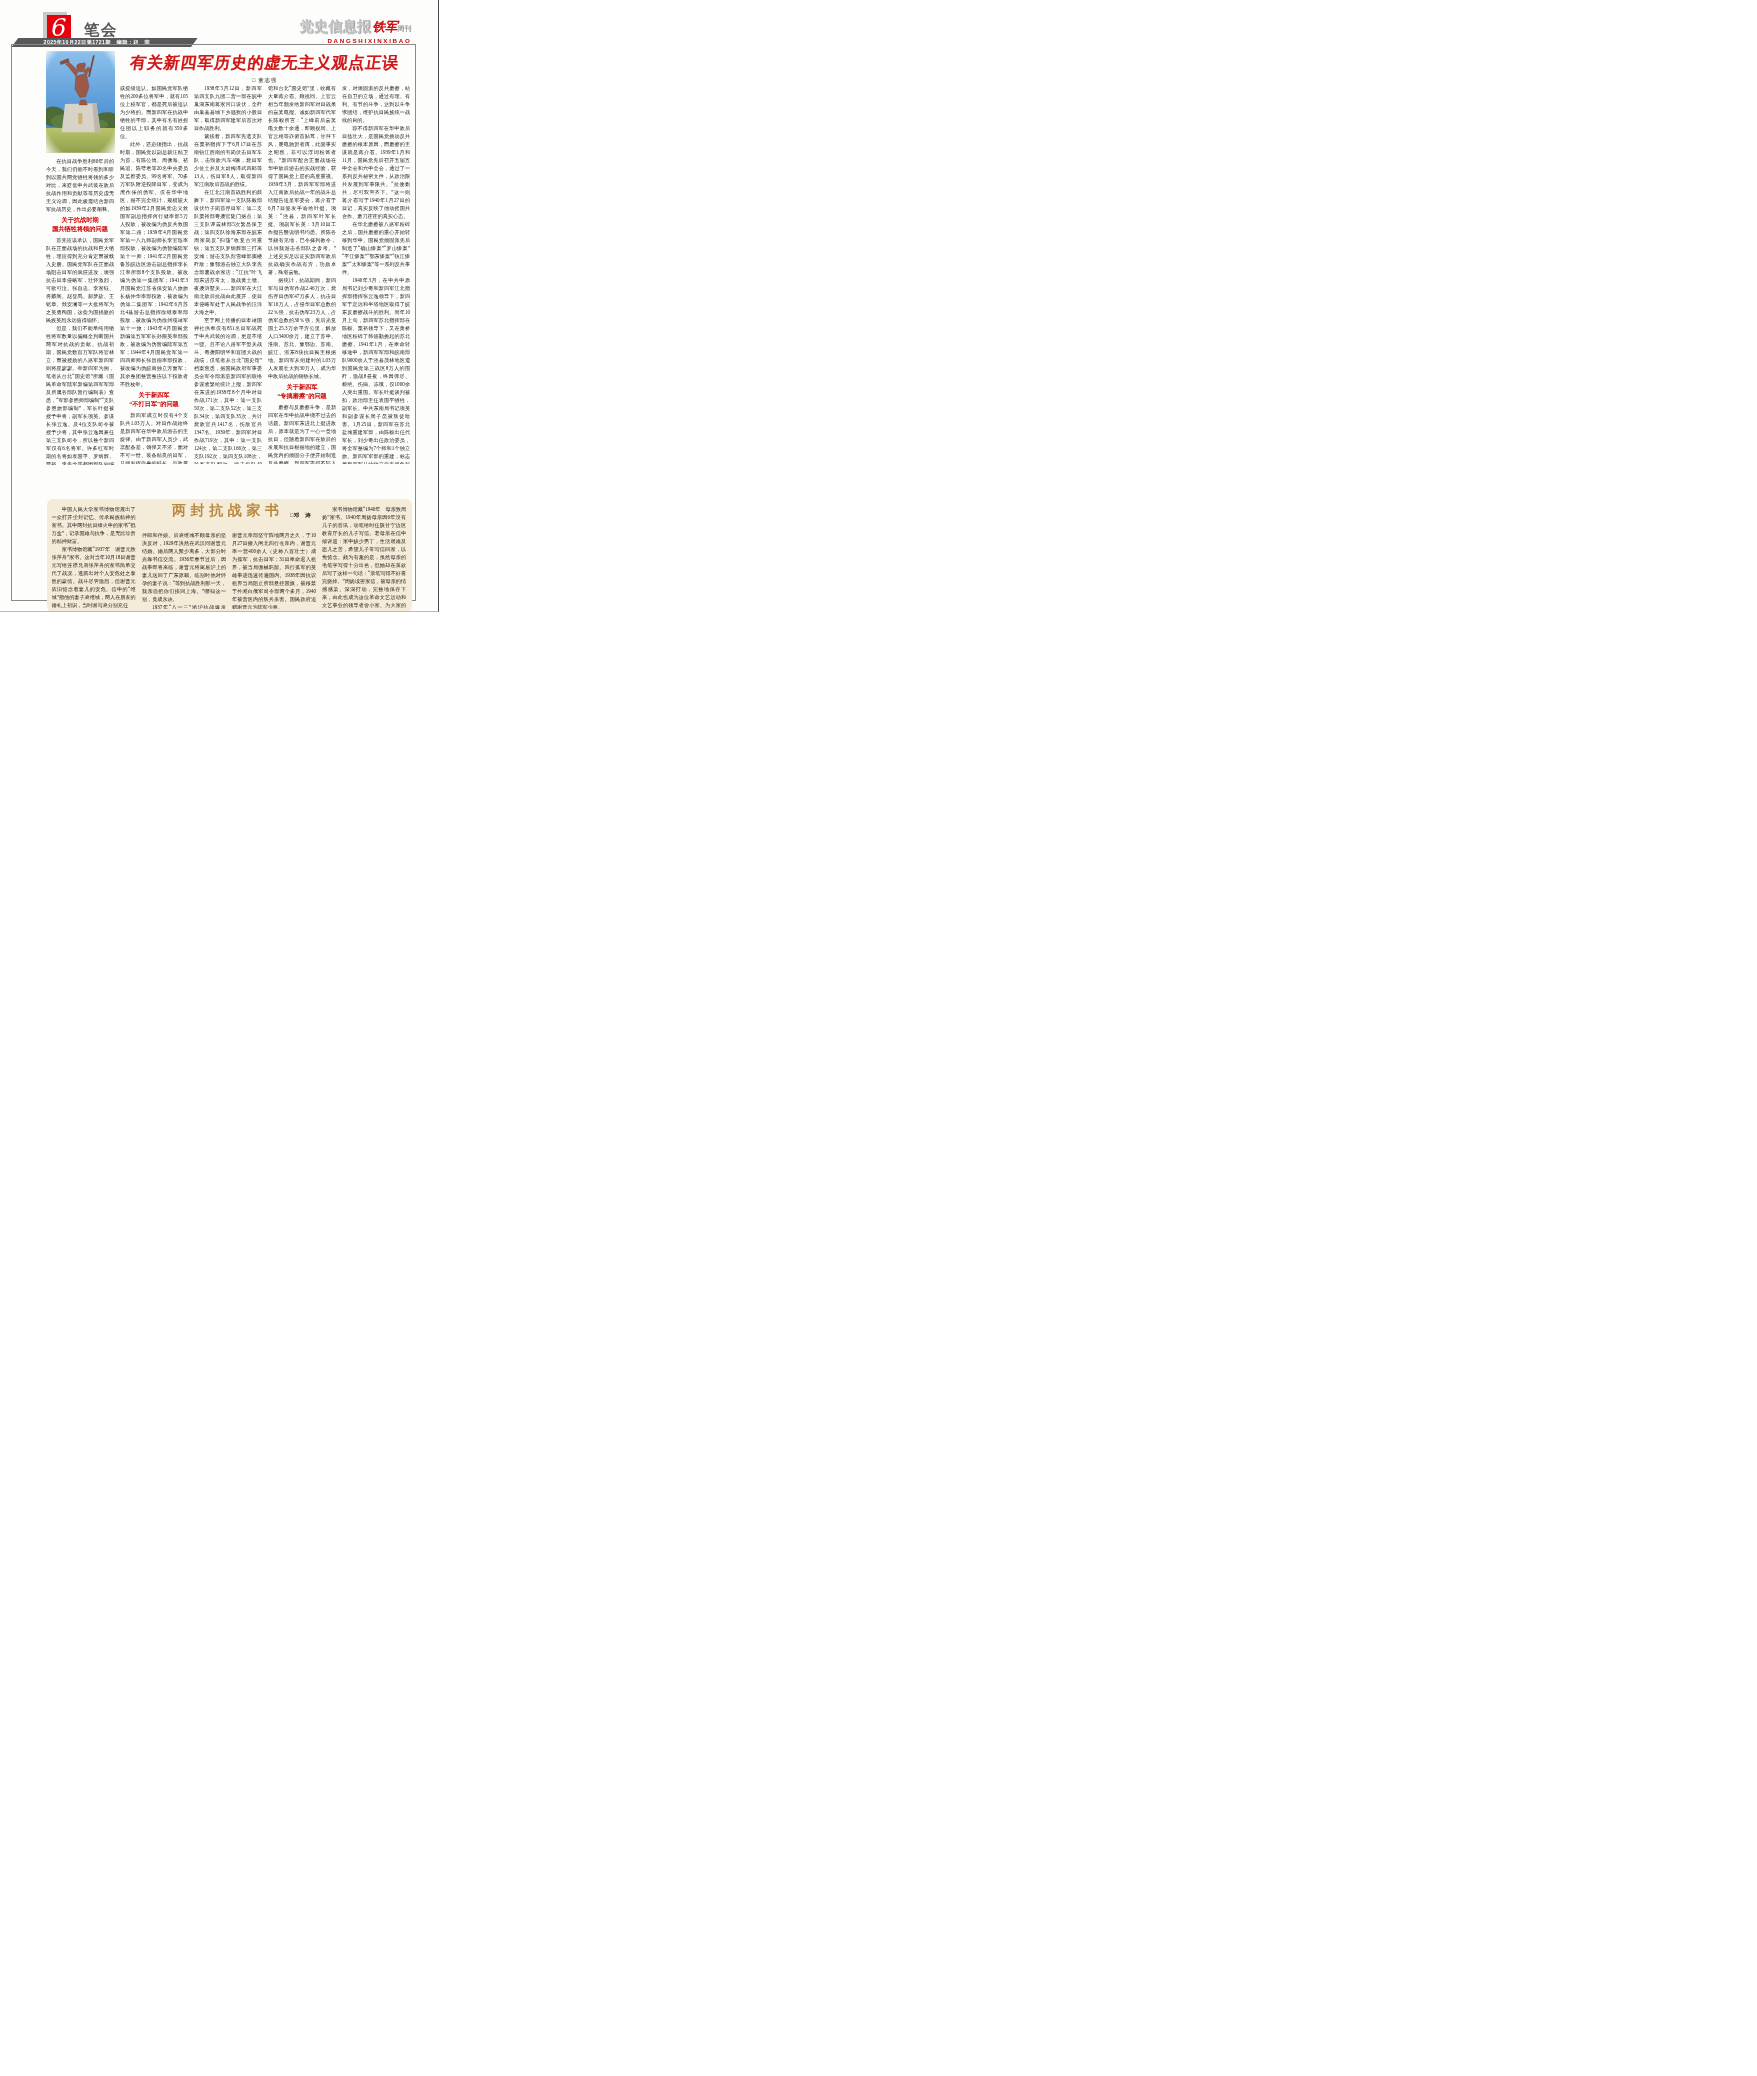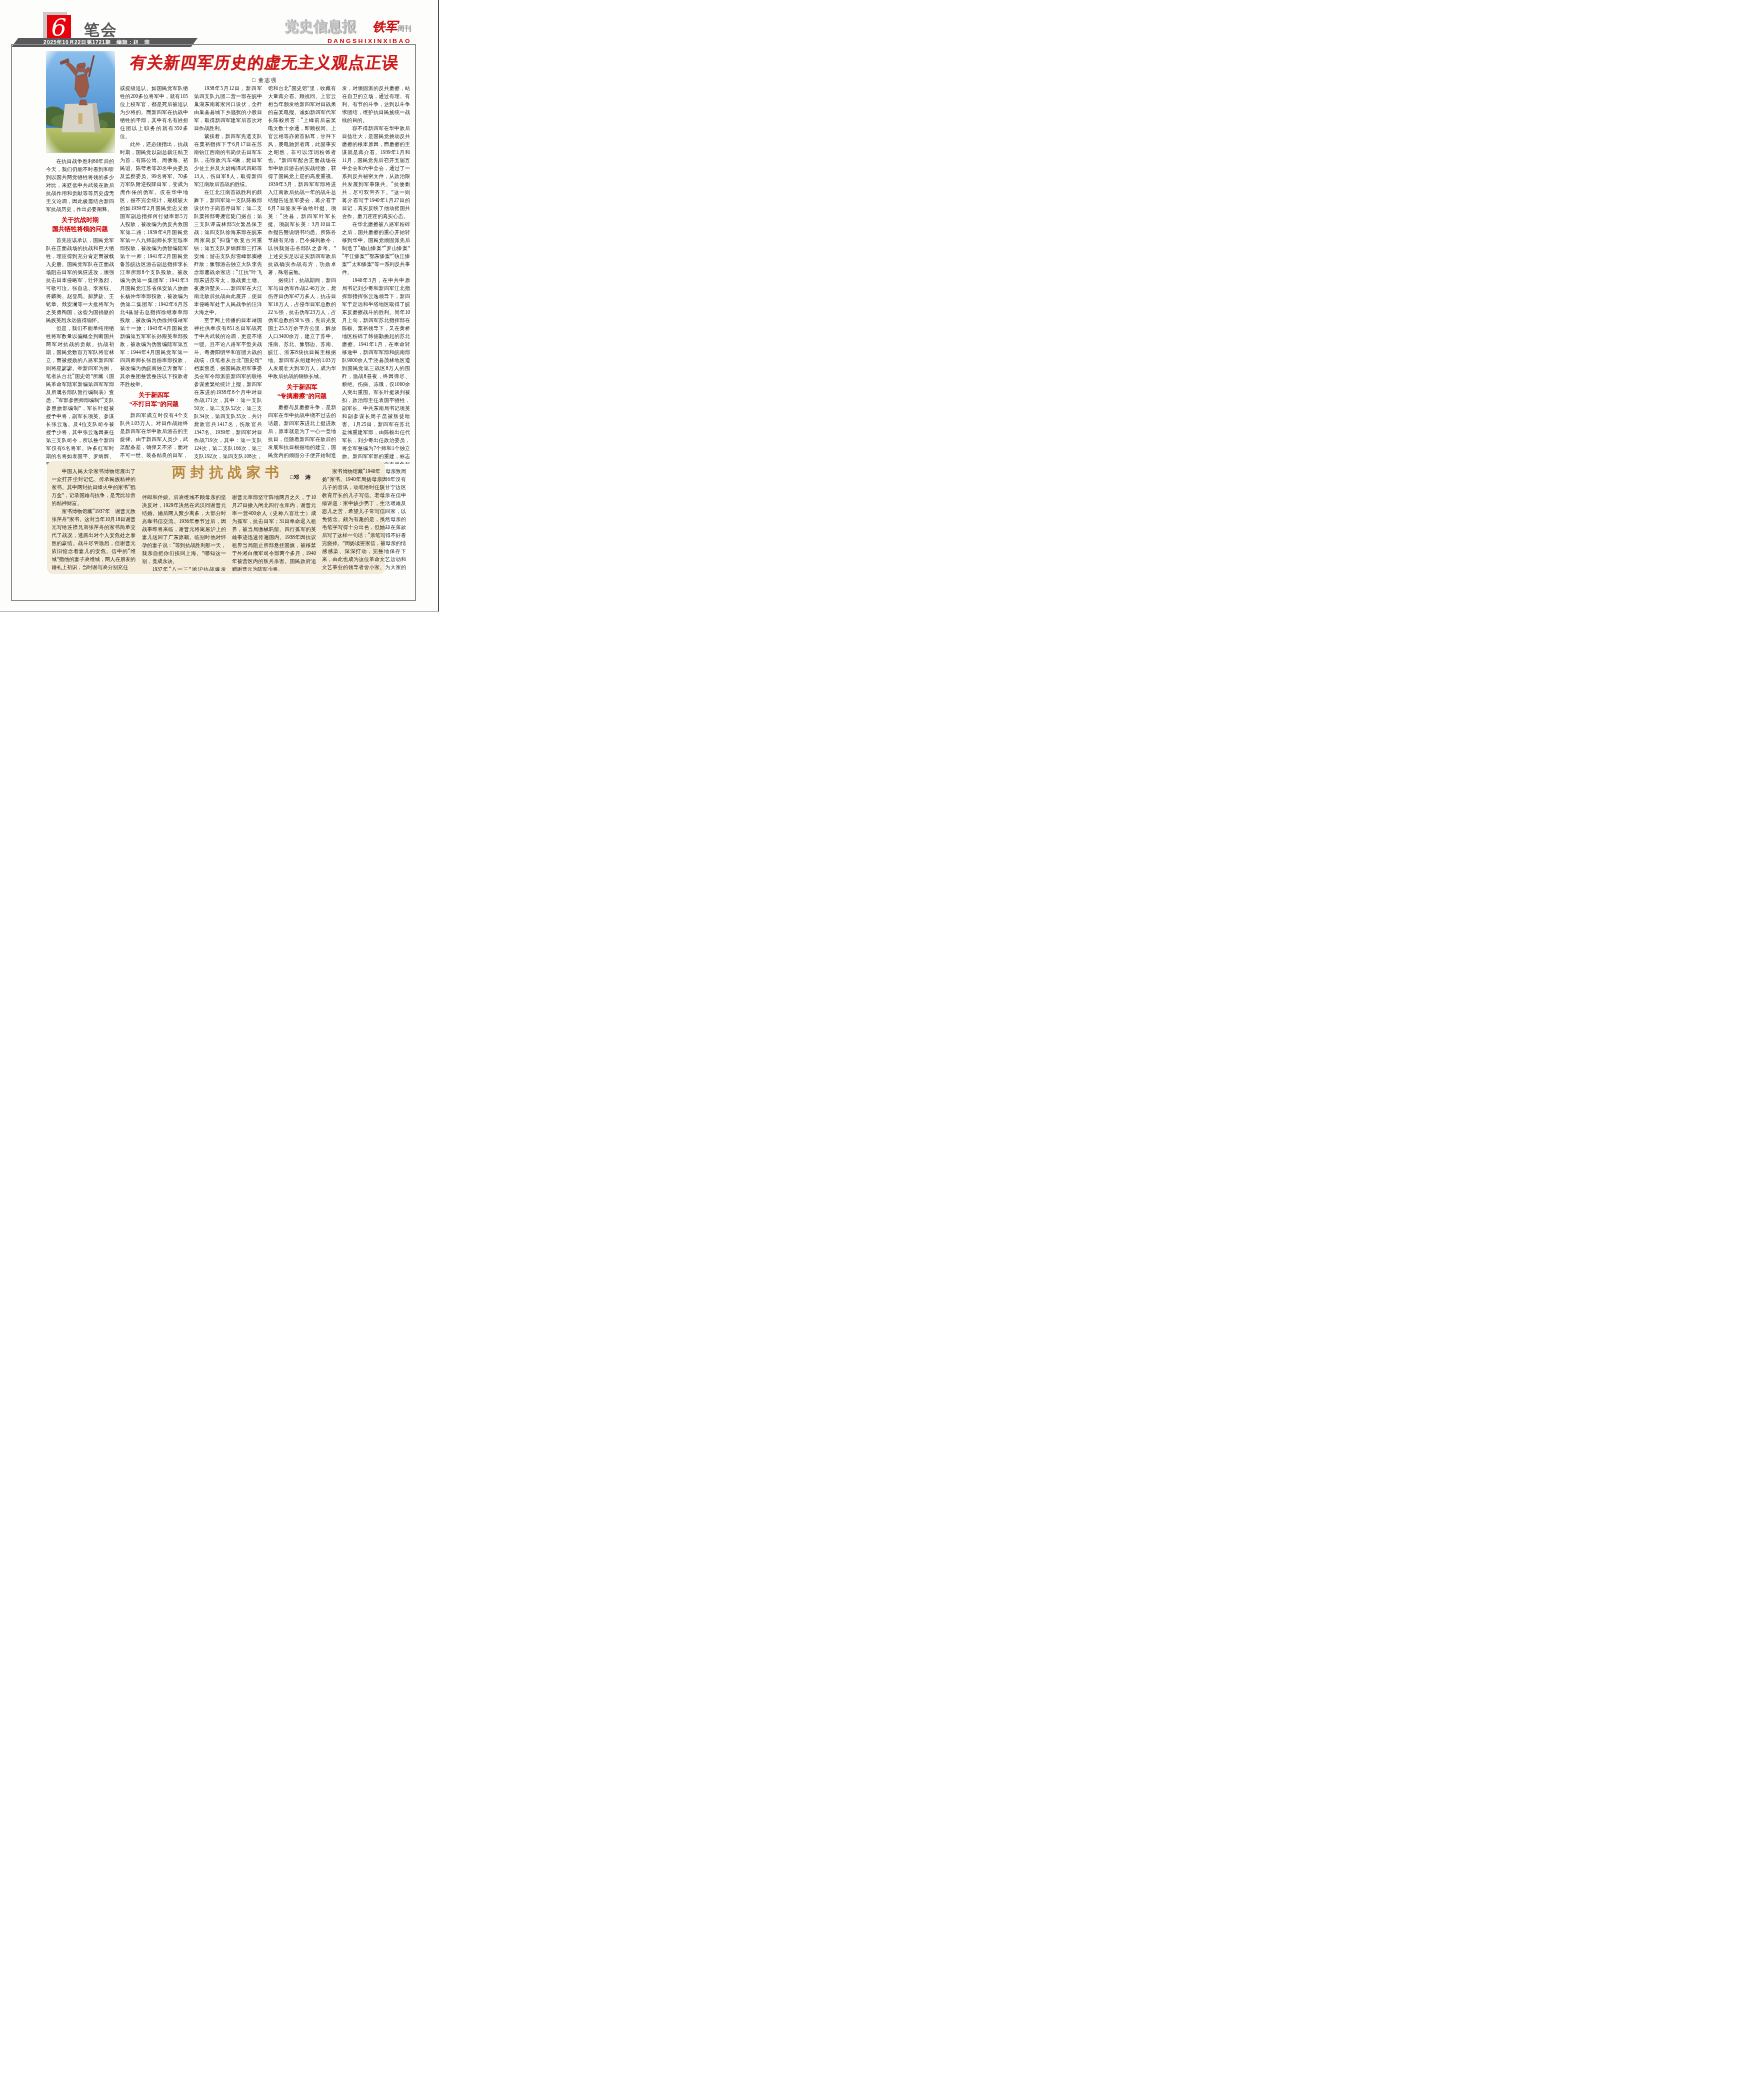--- a/index.html
+++ b/index.html
@@ -28,21 +28,21 @@
              font-weight:bold;font-size:15.4px;color:var(--bar-gray);letter-spacing:1.7px;}
   .date-bar{position:absolute;left:11.6px;top:38px;width:186px;height:9px;background:var(--bar-gray);
              clip-path:polygon(6.6px 0,100% 0,calc(100% - 6.6px) 100%,0 100%);
              color:#fff;font-family:"Liberation Sans",sans-serif;font-weight:bold;
              font-size:5.2px;line-height:9px;padding-left:32px;letter-spacing:0.4px;}
   .masthead{position:absolute;right:26.6px;top:18px;text-align:right;}
   .masthead .cn{font-family:"Liberation Sans",sans-serif;font-weight:bold;font-size:14px;
              color:var(--masthead-gray);letter-spacing:0.4px;
              text-shadow:-0.4px -0.4px 0 #fff,0.4px 0.4px 0.4px #8e8e8e,0.8px 0.8px 0.8px #b5b5b5;margin-left:16px;}
   .masthead .badge-script{font-family:"DejaVu Serif",serif;font-weight:bold;font-style:italic;
-             font-size:12.5px;color:#cc1111;margin-left:16px;text-shadow:0.4px 0.4px 0 #f4b9b9;}
+             font-size:12.5px;color:#cc1111;margin-left:1px;text-shadow:0.4px 0.4px 0 #f4b9b9;}
   .masthead .badge-suffix{font-family:"Liberation Sans",sans-serif;font-weight:bold;
              font-size:7px;color:#9a9a9a;}
   .masthead .py{margin-top:0.8px;font-family:"Liberation Sans",sans-serif;font-weight:bold;
              font-size:6.2px;color:var(--pinyin-red);letter-spacing:1.7px;}
   
   .frame{position:absolute;left:10.8px;top:44px;width:405px;height:557px;
          border:0.4px solid var(--frame-gray);}
   
   .headline{position:absolute;left:118px;top:53px;width:293px;text-align:center;
             font-weight:900;font-size:16px;color:var(--accent-red);letter-spacing:0.8px;
@@ -57,21 +57,21 @@
   .col p{text-indent:2em;}
   .col p.cont{text-indent:0;}
   .subhead{font-family:"Liberation Sans",sans-serif;font-weight:bold;color:var(--subhead-red);
        text-align:center;font-size:6.2px;line-height:8.7px;margin:2.9px 0;text-indent:0;}
   #mcol1{left:0;top:73px;height:308px;}
   #mcol2{left:74px;top:0;height:380px;}
   #mcol3{left:148px;top:0;height:380px;}
   #mcol4{left:222px;top:0;height:380px;}
   #mcol5{left:296px;top:0;height:380px;}
   
-  .box{position:absolute;left:47px;top:461px;width:338px;height:113px;background:var(--box-bg);
+  .box{position:absolute;left:47px;top:499px;width:365px;height:113px;background:var(--box-bg);
        border-radius:5.8px;}
   .box-title{position:absolute;left:125px;top:3.3px;font-size:14px;font-weight:bold;
        color:var(--box-title);letter-spacing:4.6px;font-family:"Liberation Serif",serif;}
   .box-author{position:absolute;left:243px;top:12.5px;font-size:5.4px;font-weight:bold;letter-spacing:0.4px;}
   .bcol{position:absolute;width:84px;text-align:justify;overflow:hidden;
        font-size:5.1px;line-height:8px;}
   .bcol p{text-indent:2em;}
   .bcol p.cont{text-indent:0;}
   #bcol1{left:4.6px;top:5.8px;height:103px;}
   #bcol2{left:95px;top:32px;height:78px;}

